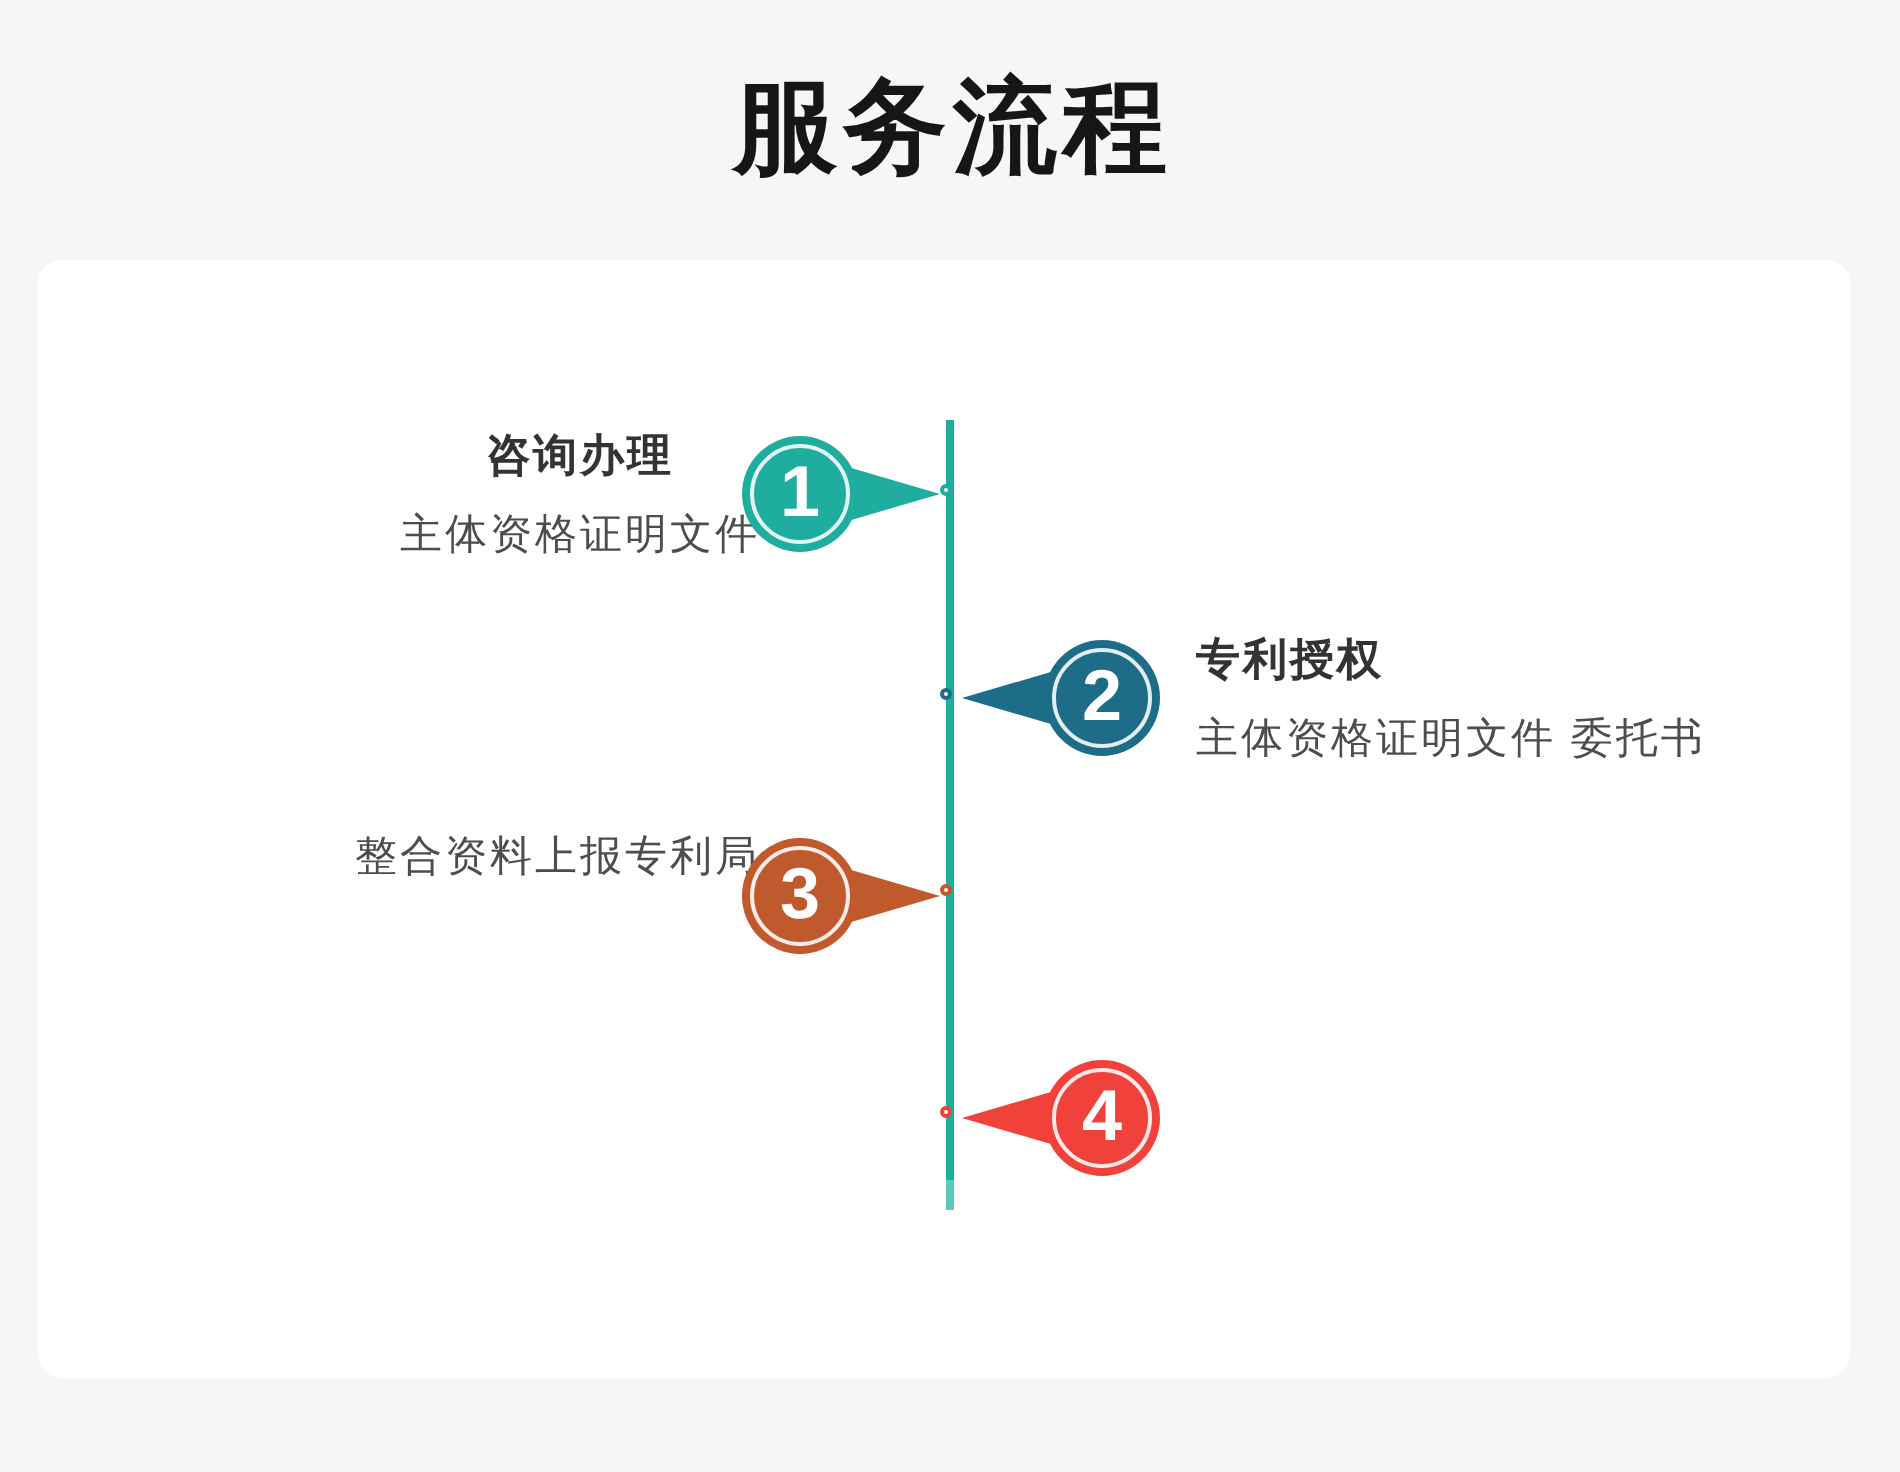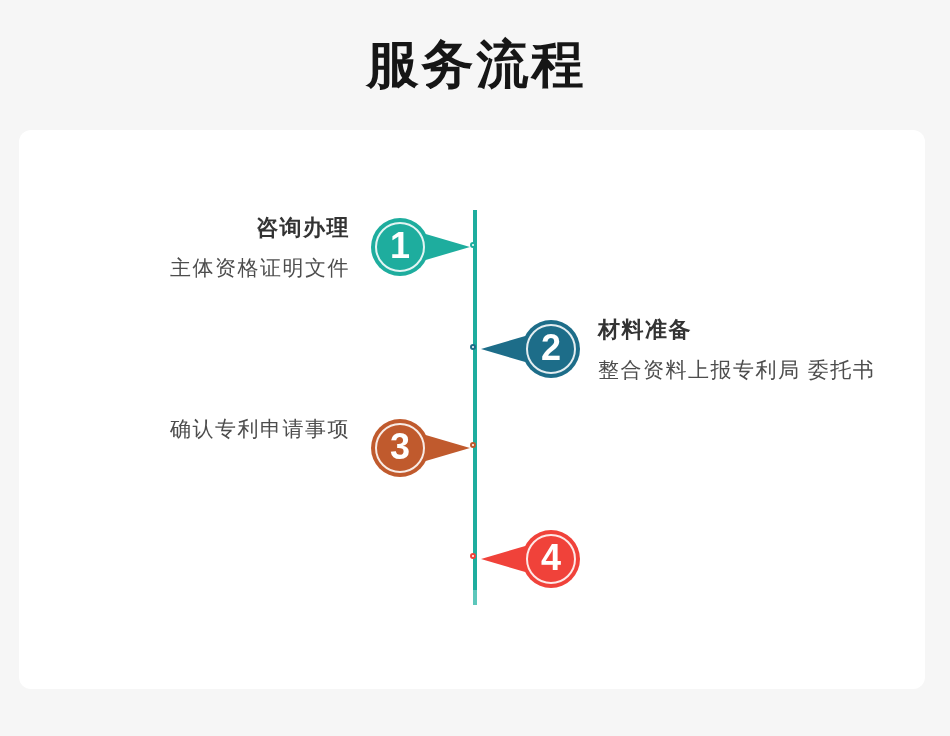--- a/index.html
+++ b/index.html
@@ -95,21 +95,21 @@
     border-radius: 50%;
     z-index: 4;
   }
   .step-text {
     position: absolute;
     display: flex;
     flex-direction: column;
     gap: 16px;
     white-space: nowrap;
   }
-  .side-left  .step-text { right: 600px; text-align: right; }
+  .side-left  .step-text { right: 570px; text-align: center; }
   .side-right .step-text { left: 598px;  text-align: left; }
   .step-title {
     font-size: 22px;
     line-height: 24px;
     font-weight: 700;
     letter-spacing: 1.5px;
     color: #333333;
   }
   .step-subtitle {
     font-size: 21px;
@@ -158,33 +158,33 @@
     </div>
     <div class="badge">
       <span class="badge-num">1</span>
     </div>
     <div class="pointer"></div>
     <div class="dot"></div>
   </div>
 
   <div class="step s2 side-right" style="--c: #1d6d89;">
     <div class="step-text">
-      <div class="step-title">材料准备</div>
-      <div class="step-subtitle">整合资料上报专利局 委托书</div>
+      <div class="step-title">专利授权</div>
+      <div class="step-subtitle">主体资格证明文件 委托书</div>
     </div>
     <div class="badge">
       <span class="badge-num">2</span>
     </div>
     <div class="pointer"></div>
     <div class="dot"></div>
   </div>
 
   <div class="step s3 side-left" style="--c: #c05a2d;">
     <div class="step-text">
-      <div class="step-subtitle">确认专利申请事项</div>
+      <div class="step-subtitle">整合资料上报专利局</div>
     </div>
     <div class="badge">
       <span class="badge-num">3</span>
     </div>
     <div class="pointer"></div>
     <div class="dot"></div>
   </div>
 
   <div class="step s4 side-right" style="--c: #f0423a;">
     <div class="step-text">

